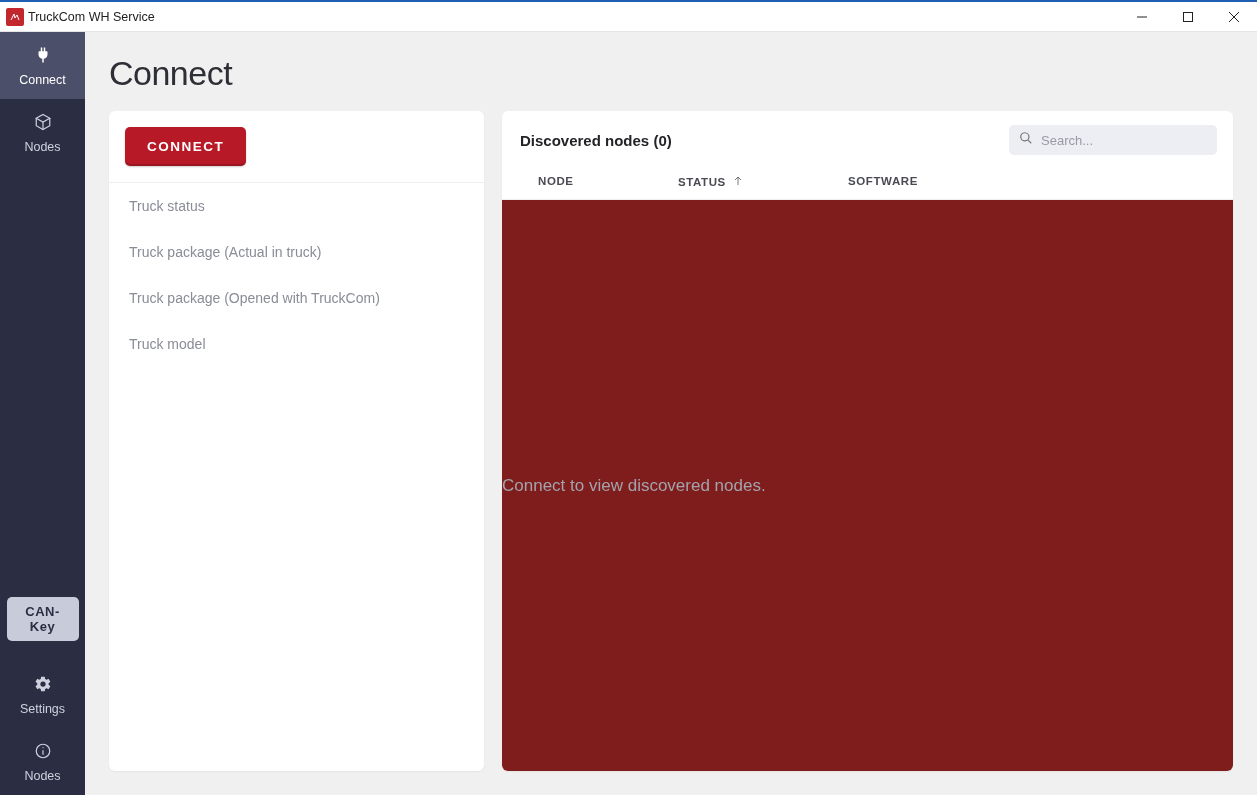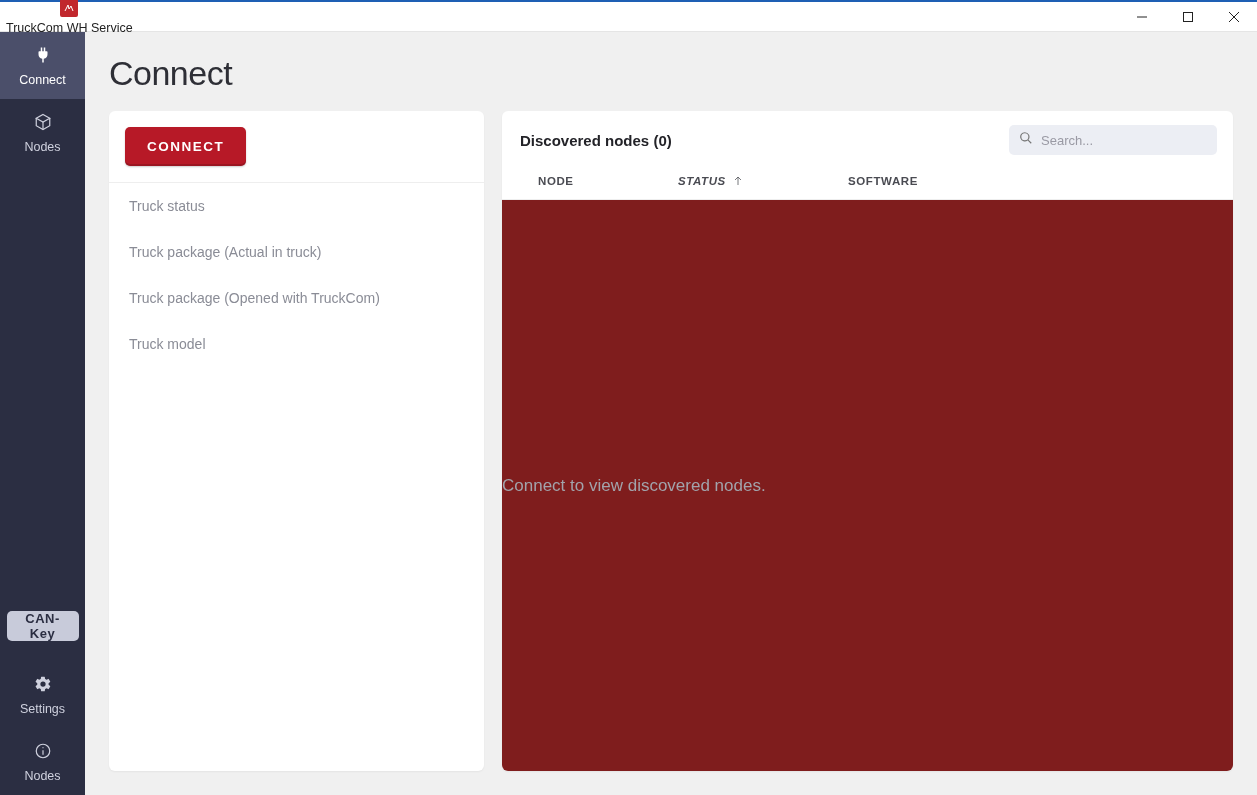--- a/index.html
+++ b/index.html
@@ -7,21 +7,21 @@
 
   
   .titlebar {
     height: 32px;
     display:flex; align-items:center; justify-content:space-between;
     border-top: 2px solid #1e5fb4;
     background:#fff;
     border-bottom:1px solid #e5e5e5;
     padding-left:6px;
   }
-  .titlebar-left { display:flex; align-items:center; gap:4px;flex-direction:column; }
+  .titlebar-left { display:flex; align-items:center; gap:4px; }
   .app-icon {
     width:18px; height:18px; background:#c1272d; display:flex;
     align-items:center; justify-content:center; color:#fff; font-size:11px; font-weight:bold;
     border-radius:2px;
   }
   .titlebar-title { font-size:12.5px; color:#222; }
   .titlebar-right { display:flex; height:100%; }
   .win-btn {
     width:46px; height:100%; display:flex; align-items:center; justify-content:center;
     font-size:14px; color:#222; background:transparent; border:none; cursor:pointer;
@@ -39,21 +39,21 @@
   .side-item {
     width:100%; padding:14px 0 12px 0; display:flex; flex-direction:column;
     align-items:center; gap:6px; font-size:12.5px; cursor:pointer;
     color:#cfd1de;
   }
   .side-item.active { background:#4b4f6a; color:#fff; }
   .side-item svg { width:18px; height:18px; }
   .side-spacer { flex:1; }
   .can-key-btn {
     background:#c8cbda; color:#2b2e42; font-weight:600;
-    border:none; border-radius:5px; padding:0 10px;
+    border:none; border-radius:5px; padding:7px 10px;
     font-size:13px; letter-spacing:0.5px; cursor:pointer;
     margin-bottom:20px; width:72px;
   }
 
   
   .main {
     flex:1; background:#f0f0f0; padding: 18px 24px 24px 24px;
     display:flex; flex-direction:column;
   }
   .page-title {
@@ -100,21 +100,21 @@
     font-size:13px; color:#555; width:100%;
   }
   .search-input::placeholder { color:#9a9aa4; }
 
   .table-head {
     display:flex; padding:10px 18px 10px 36px; font-size:11.5px;
     letter-spacing:0.6px; color:#4a4b52; font-weight:600;
     border-bottom:1px solid #eee;
   }
   .col-node { width:140px; }
-  .col-status { width:170px; display:flex; gap:6px;font-style:italic; }
+  .col-status { width:170px; display:flex; align-items:center; gap:6px; }
   .col-software { flex:1; }
   .sort-arrow svg { width:12px; height:12px; stroke:#4a4b52; stroke-width:1.5; fill:none; }
 
   .empty-area {
     flex:1; background:#7f1d1d; border-radius:0 0 6px 6px;
     display:flex; align-items:center; justify-content:flex-start;
     color:#a2a3ab; font-size:17px;
   }
 </style>
 </head>

